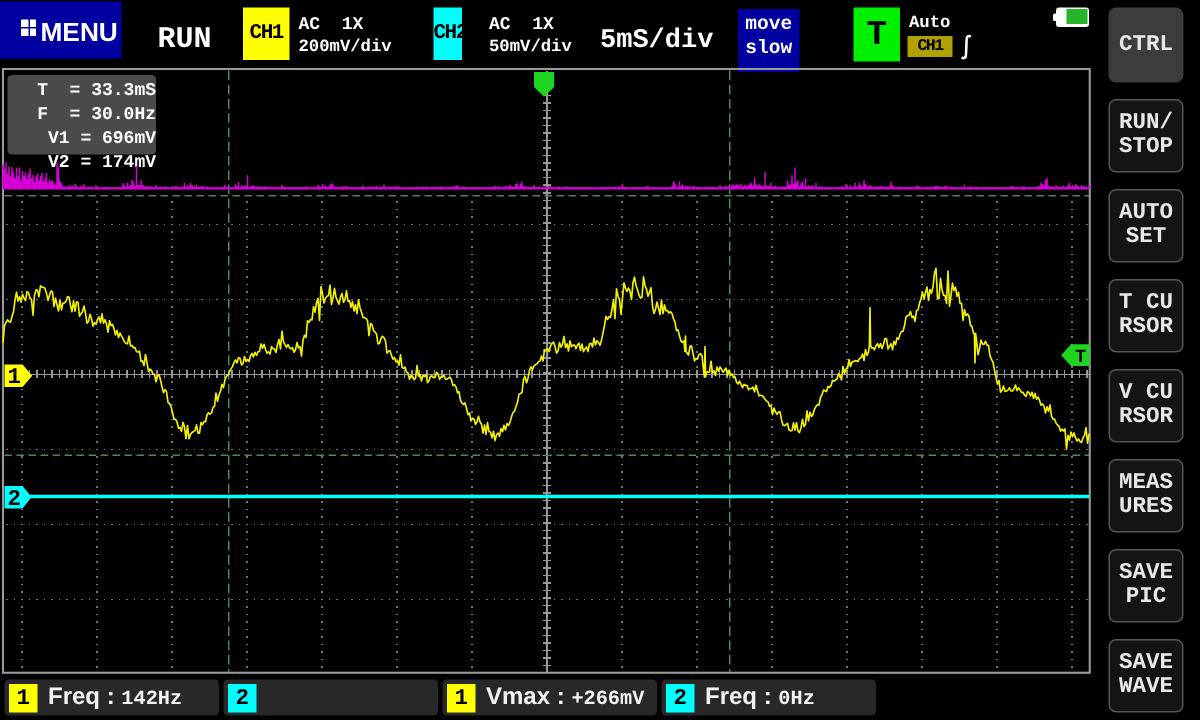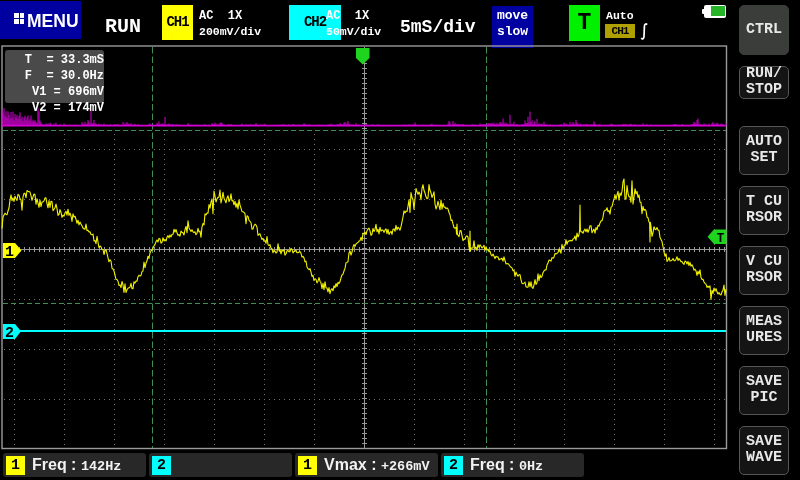--- a/index.html
+++ b/index.html
@@ -24,37 +24,37 @@
  <div class="abs" style="left:0;top:0;width:4.5px;height:5px;background:#fff"></div>
  <div class="abs" style="left:5.5px;top:0;width:4.5px;height:5px;background:#fff"></div>
  <div class="abs" style="left:0;top:6px;width:4.5px;height:5px;background:#fff"></div>
  <div class="abs" style="left:5.5px;top:6px;width:4.5px;height:5px;background:#fff"></div>
 </div>
 <div class="abs" style="left:27px;top:10.5px;color:#fff;font-size:17.5px;font-family:'Liberation Sans',sans-serif;letter-spacing:0;">MENU</div>
 <div class="abs" style="left:105px;top:15px;color:#fff;font-size:20px;">RUN</div>
 <div class="abs" style="left:162px;top:5px;width:31px;height:35px;background:#ffff00;color:#000;font-size:14px;letter-spacing:-1px;line-height:35px;text-align:center;">CH1</div>
 <div class="abs" style="left:199px;top:8.5px;color:#fff;font-size:12px;">AC&nbsp;&nbsp;1X</div>
 <div class="abs" style="left:199px;top:24.5px;color:#fff;font-size:11.5px;">200mV/div</div>
-<div class="abs" style="left:289px;top:5px;width:52px;height:35px;background:#00ffff;color:#000;font-size:14px;letter-spacing:-1px;line-height:35px;text-align:center;">CH2</div>
+<div class="abs" style="left:289px;top:5px;width:19px;height:35px;background:#00ffff;color:#000;font-size:14px;letter-spacing:-1px;line-height:35px;text-align:center;">CH2</div>
 <div class="abs" style="left:326px;top:8.5px;color:#fff;font-size:12px;">AC&nbsp;&nbsp;1X</div>
 <div class="abs" style="left:326px;top:24.5px;color:#fff;font-size:11.5px;">50mV/div</div>
 <div class="abs" style="left:400px;top:17px;color:#ffffff;font-size:18px;text-align:center;">5mS/div</div>
 <div class="abs" style="left:492px;top:6px;width:41px;height:42px;background:#0000a0;color:#fff;font-size:13px;line-height:16px;text-align:center;padding-top:2px;box-sizing:border-box;">move<br>slow</div>
 <div class="abs" style="left:569px;top:4.5px;width:31px;height:36px;background:#00f000;color:#000;font-size:23px;line-height:37px;text-align:center;">T</div>
 <div class="abs" style="left:606px;top:9px;color:#fff;font-size:11.5px;">Auto</div>
 <div class="abs" style="left:605px;top:23.5px;width:30px;height:14.5px;background:#b0a000;color:#000;font-size:11px;line-height:14.5px;text-align:center;letter-spacing:-1px;">CH1</div>
 <svg class="abs" style="left:637px;top:22px;" width="14" height="19" viewBox="0 0 14 19">
  <path d="M10.2 2.6 C8.9 1.4 7.5 2.0 7.4 4.4 L7.0 14.4 C6.9 16.8 5.5 17.4 4.2 16.2" fill="none" stroke="#fff" stroke-width="1.7"></path>
 </svg>
 <div class="abs" style="left:701.5px;top:9px;width:4px;height:5px;background:#fff;border-radius:1px;"></div>
 <div class="abs" style="left:703.5px;top:4.5px;width:22.5px;height:13px;background:#fff;border-radius:2px;"></div>
 <div class="abs" style="left:711px;top:5.8px;width:14px;height:10.5px;background:#28b428;"></div>
 
 <div class="btn" style="top:5px;height:50px;background:#3a3d3a;border:1px solid #3a3d3a;">CTRL</div>
-<div class="btn" style="top:65.5px;height:33px;background:#141414;border:1px solid #565656;">RUN/<br>STOP</div>
+<div class="btn" style="top:65.5px;height:49px;background:#141414;border:1px solid #565656;">RUN/<br>STOP</div>
 <div class="btn" style="top:125.5px;height:49px;background:#141414;border:1px solid #565656;">AUTO<br>SET</div>
 <div class="btn" style="top:185.5px;height:49px;background:#141414;border:1px solid #565656;">T CU<br>RSOR</div>
 <div class="btn" style="top:245.5px;height:49px;background:#141414;border:1px solid #565656;">V CU<br>RSOR</div>
 <div class="btn" style="top:305.5px;height:49px;background:#141414;border:1px solid #565656;">MEAS<br>URES</div>
 <div class="btn" style="top:365.5px;height:49px;background:#141414;border:1px solid #565656;">SAVE<br>PIC</div>
 <div class="btn" style="top:425.5px;height:49px;background:#141414;border:1px solid #565656;">SAVE<br>WAVE</div>
 
 <div class="abs" style="left:5px;top:50px;width:99px;height:53px;background:#4a4a4a;border-radius:3px;color:#fff;font-size:12px;line-height:16px;padding:2px 0 0 7px;box-sizing:border-box;white-space:pre;text-align:right;">T  = 33.3mS
 F  = 30.0Hz
 V1 = 696mV

